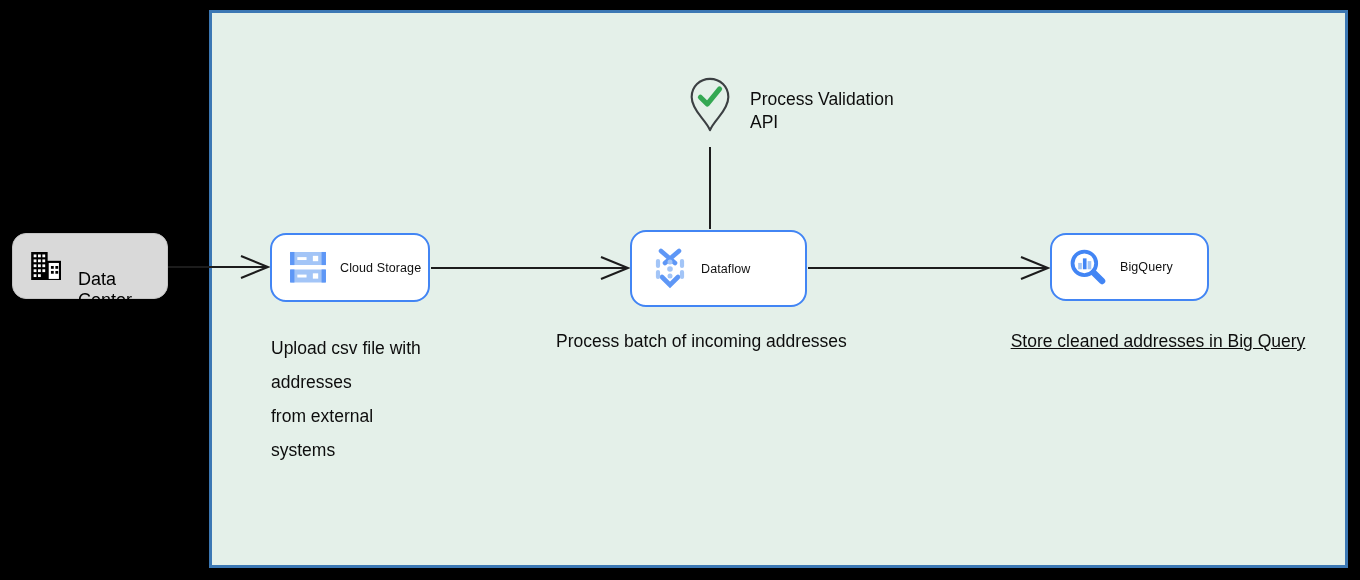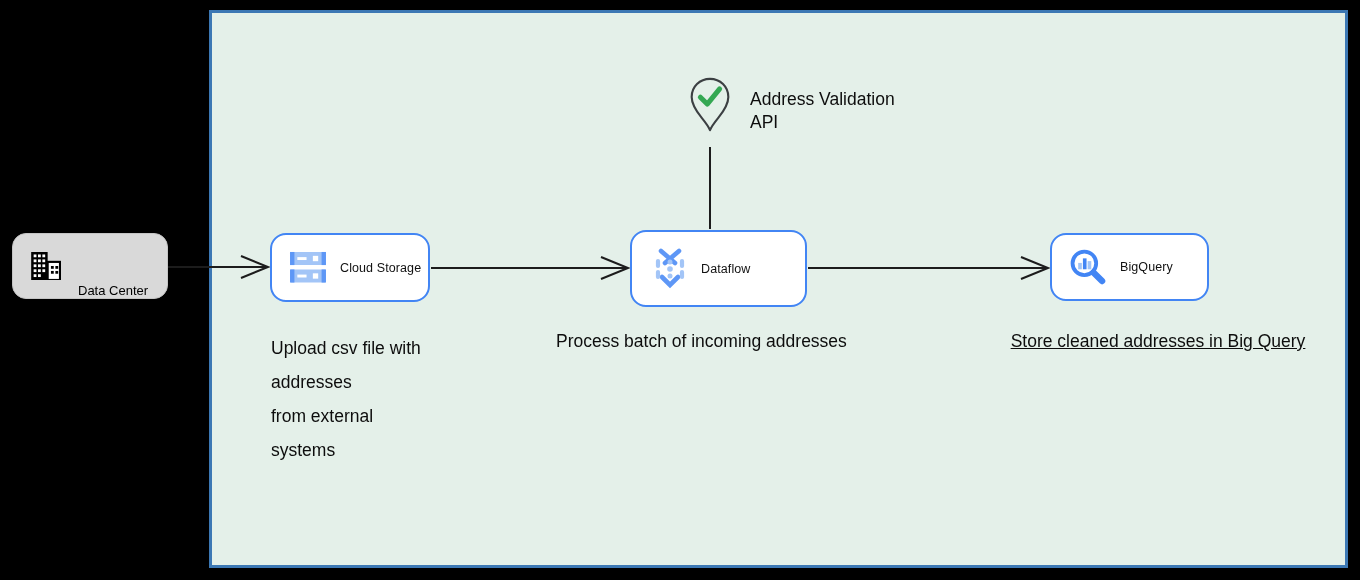--- a/index.html
+++ b/index.html
@@ -15,21 +15,21 @@
     position:absolute;display:flex;align-items:center;box-sizing:border-box;
     background:#fff;border:2.5px solid #4285f4;border-radius:16px;
     padding-left:16px;gap:12px;
   }
   .node .label{font-size:12.5px;color:#111;letter-spacing:.1px;}
   .node-datacenter{
     position:absolute;left:12px;top:233px;width:156px;height:66px;
     background:#d9d9d9;border:1px solid #c4c4c4;border-radius:14px;
     display:flex;align-items:center;box-sizing:border-box;padding-left:18px;gap:17px;
   }
-  .node-datacenter .label{font-size:13px;color:#000;margin-top:48px;}
+  .node-datacenter .label{font-size:18px;color:#000;margin-top:48px;}
   .node-cs{left:270px;top:233px;width:160px;height:69px;}
   .node-df{left:630px;top:230px;width:177px;height:77px;padding-left:17px;gap:10px;}
   .node-bq{left:1050px;top:233px;width:159px;height:68px;}
   .caption{
     position:absolute;color:#0d0d0d;font-size:17.5px;line-height:34px;
     white-space:pre-line;
   }
   .caption-upload{left:271px;top:331px;width:230px;}
   .caption-process{left:556px;top:330px;width:360px;line-height:22px;}
   .caption-store{left:978px;top:330px;width:360px;text-align:center;line-height:22px;text-decoration:underline;}
@@ -153,21 +153,21 @@
   </span>
   <span class="label">BigQuery</span>
 </div>
 
 <div class="pin">
   <svg width="44" height="58" viewBox="0 0 48 62">
     <path d="M24 2.5 C12.8 2.5 4 11.2 4 22.2 C4 30.2 9.8 38.6 15 45 C19.2 50.2 22.6 54.7 24 58.5 C25.4 54.7 28.8 50.2 33 45 C38.2 38.6 44 30.2 44 22.2 C44 11.2 35.2 2.5 24 2.5 Z" fill="none" stroke="#3c4043" stroke-width="2.3" stroke-linejoin="round"></path>
     <path d="M13.5 22.5 L21 30 L34.5 13.5" fill="none" stroke="#34a853" stroke-width="5.5" stroke-linecap="round" stroke-linejoin="round"></path>
   </svg>
 </div>
-<div class="api-label">Address Validation
+<div class="api-label">Process Validation
 API</div>
 
 <div class="caption caption-upload">Upload csv file with
 addresses
 from external
 systems</div>
 <div class="caption caption-process">Process batch of incoming addresses</div>
 <div class="caption caption-store">Store cleaned addresses in Big Query</div>
 
 </body></html>

